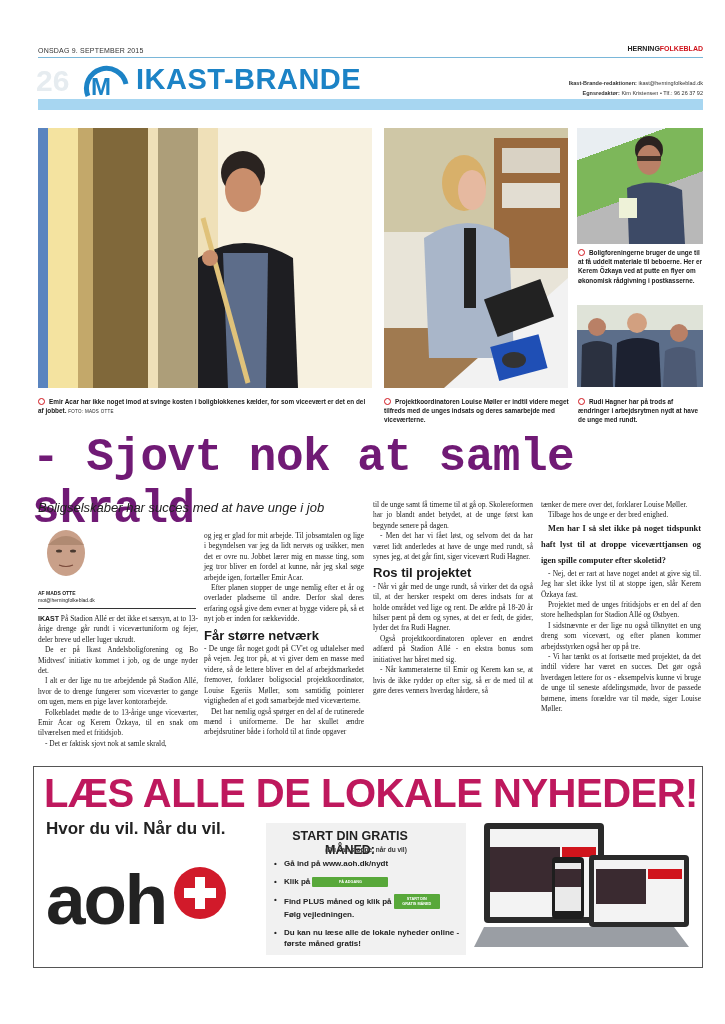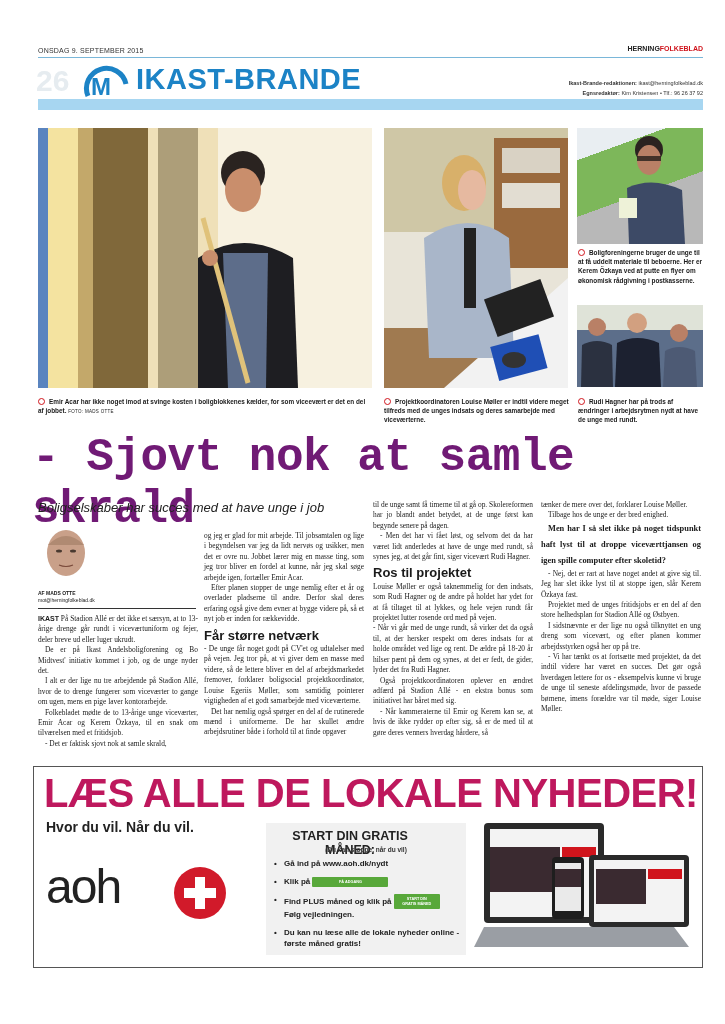--- a/index.html
+++ b/index.html
@@ -49,22 +49,22 @@
   .col h3{margin:6px 0 3px 0;font-family:"Liberation Sans","DejaVu Sans",sans-serif;font-size:13px;font-weight:bold;}
   .col .q{font-weight:bold;font-size:8.4px;line-height:16px;text-indent:7px;}
   #col1{left:38px;top:614px;}
   #col2{left:204px;top:531px;}
   #col3{left:373px;top:500px;}
   #col4{left:541px;top:500px;}
 
   
   #ad{left:33px;top:766px;width:668px;height:200px;border:1px solid #555;background:#fff;}
   #ad-title{left:10px;top:4px;font-size:40px;font-weight:bold;letter-spacing:-0.5px;color:#be185d;font-family:"Liberation Sans","DejaVu Sans",sans-serif;}
-  #ad-sub{left:12px;top:52px;font-size:14px;font-weight:bold;color:#222;font-family:"Liberation Sans","DejaVu Sans",sans-serif;}
-  #aoh{left:12px;top:92px;font-size:48px;font-weight:normal;color:#222;font-family:"Liberation Sans","DejaVu Sans",sans-serif;letter-spacing:-2px;}
+  #ad-sub{left:12px;top:52px;font-size:17px;font-weight:bold;color:#222;font-family:"Liberation Sans","DejaVu Sans",sans-serif;}
+  #aoh{left:12px;top:92px;font-size:71px;font-weight:bold;color:#222;font-family:"Liberation Sans","DejaVu Sans",sans-serif;letter-spacing:-2px;}
   #aoh-plus{left:140px;top:100px;width:52px;height:52px;border-radius:50%;background:#d11a2a;}
   #aoh-plus:before{content:"";position:absolute;left:21px;top:10px;width:10px;height:32px;background:#fff;}
   #aoh-plus:after{content:"";position:absolute;left:10px;top:21px;width:32px;height:10px;background:#fff;}
   #ad-box{left:232px;top:56px;width:200px;height:132px;background:#f1f1f1;}
   #box-title{left:0;width:168px;top:6px;text-align:center;font-size:12.5px;font-weight:bold;color:#222;font-family:"Liberation Sans","DejaVu Sans",sans-serif;}
   #box-note{left:0;width:200px;top:23px;text-align:center;font-size:6.5px;font-weight:bold;color:#333;font-family:"Liberation Sans","DejaVu Sans",sans-serif;}
   #box-list{left:8px;top:35px;width:190px;margin:0;padding:0;list-style:none;font-family:"Liberation Sans","DejaVu Sans",sans-serif;font-size:8px;font-weight:bold;line-height:11px;color:#222;}
   #box-list li{position:relative;padding-left:10px;margin-bottom:7px;}
   #box-list li:before{content:"•";position:absolute;left:0;top:0;}
   .gbtn{display:inline-block;background:#58a83a;color:#fff;font-size:3.8px;padding:3px 8px;vertical-align:middle;text-align:center;line-height:4.5px;border-radius:1px;}
@@ -167,21 +167,20 @@
   <p>Efter planen stopper de unge nemlig efter et år og overlader pladserne til andre. Derfor skal deres erfaring også give dem evner at bygge videre på, så et nyt job er inden for rækkevidde.</p>
   <h3>Får større netværk</h3>
   <p class="noind">- De unge får noget godt på CV'et og udtalelser med på vejen. Jeg tror på, at vi giver dem en masse med videre, så de lettere bliver en del af arbejdsmarkedet fremover, forklarer boligsocial projektkoordinator, Louise Egeriis Møller, som samtidig pointerer vigtigheden af et godt samarbejde med viceværterne.</p>
   <p>Det har nemlig også spørger en del af de rutinerede mænd i uniformerne. De har skullet ændre arbejdsrutiner både i forhold til at finde opgaver</p>
 </div>
 
 <div class="col" id="col3">
   <p class="noind">til de unge samt få timerne til at gå op. Skolereformen har jo blandt andet betydet, at de unge først kan begynde senere på dagen.</p>
   <p>- Men det har vi fået løst, og selvom det da har været lidt anderledes at have de unge med rundt, så synes jeg, at det går fint, siger vicevært Rudi Hagner.</p>
   <h3>Ros til projektet</h3>
-  <p class="noind">Louise Møller er også taknemmelig for den indsats, som Rudi Hagner og de andre på holdet har ydet for at få tiltaget til at lykkes, og hele vejen rundt får projektet lutter rosende ord med på vejen.</p>
   <p class="noind">- Når vi går med de unge rundt, så virker det da også til, at der hersker respekt om deres indsats for at holde området ved lige og rent. De ældre på 18-20 år hilser pænt på dem og synes, at det er fedt, de gider, lyder det fra Rudi Hagner.</p>
   <p>Også projektkoordinatoren oplever en ændret adfærd på Stadion Allé - en ekstra bonus som initiativet har båret med sig.</p>
   <p>- Når kammeraterne til Emir og Kerem kan se, at hvis de ikke rydder op efter sig, så er de med til at gøre deres venners hverdag hårdere, så</p>
 </div>
 
 <div class="col" id="col4">
   <p class="noind">tænker de mere over det, forklarer Louise Møller.</p>
   <p>Tilbage hos de unge er der bred enighed.</p>
   <p class="q">Men har I så slet ikke på noget tidspunkt haft lyst til at droppe viceværttjansen og igen spille computer efter skoletid?</p>
   <p>- Nej, det er rart at have noget andet at give sig til. Jeg har slet ikke lyst til at stoppe igen, slår Kerem Özkaya fast.</p>

